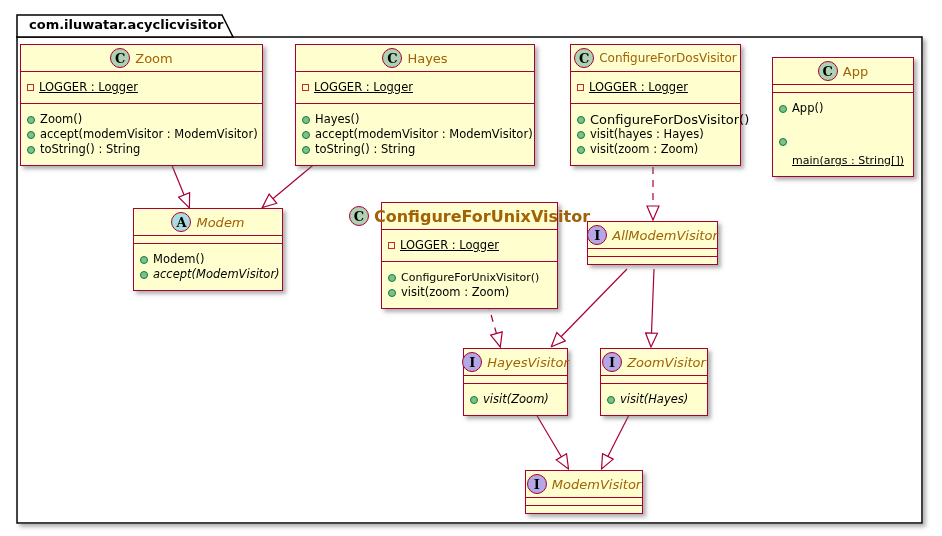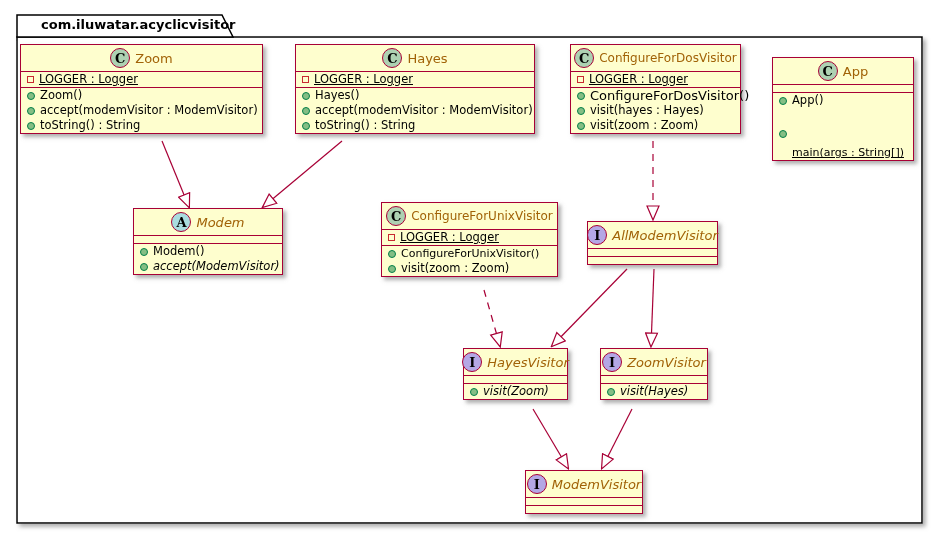--- a/index.html
+++ b/index.html
@@ -3,21 +3,21 @@
 <meta charset="utf-8">
 <style>
   * { margin:0; padding:0; box-sizing:border-box; }
   html,body { background:#ffffff; }
   .canvas {
     position:relative; width:942px; height:536px;
     font-family:"DejaVu Sans", sans-serif; overflow:hidden; background:#fff;
   }
   svg.layer { position:absolute; left:0; top:0; width:942px; height:536px; z-index:0; }
   .pkg-title {
-    position:absolute; left:41px; top:17px; z-index:2;
+    position:absolute; left:29px; top:17px; z-index:2;
     font-weight:bold; font-size:13px; color:#000; white-space:nowrap;
   }
   .uml-class {
     position:absolute; z-index:1; background:#FEFECE;
     border:1.5px solid #A80036; box-shadow:3px 3px 4px rgba(110,110,110,.55);
   }
   .uml-title {
     display:flex; align-items:center; justify-content:center; gap:5px;
     padding:3px 5px; white-space:nowrap;
   }
@@ -25,21 +25,21 @@
   .it { font-style:italic; }
   .stereo {
     width:20px; height:20px; border-radius:50%; flex:none;
     border:1px solid #A80036; color:#000;
     font-family:"DejaVu Serif", serif; font-weight:bold; font-size:13px;
     display:flex; align-items:center; justify-content:center;
   }
   .stereo.c { background:#ADD1B2; }
   .stereo.a { background:#A9DCDF; }
   .stereo.i { background:#B4A7E5; }
-  .uml-sec { border-top:1.5px solid #A80036; padding:0 6px; }
+  .uml-sec { border-top:1.5px solid #A80036; padding:8px 6px; }
   .uml-sec.empty { min-height:8px; padding:0; }
   .member {
     display:flex; align-items:center; gap:5px;
     font-size:11.5px; line-height:15px; color:#000; white-space:nowrap;
   }
   .dot {
     width:8px; height:8px; border-radius:50%; flex:none;
     background:#84BE84; border:1px solid #038048;
   }
   .sq {
@@ -192,21 +192,21 @@
       <div class="member">
         <span class="dot"></span>
         <span class="it">accept(ModemVisitor)</span>
       </div>
     </div>
   </div>
 
   <div class="uml-class" style="left:381px;top:202px;width:177px;">
     <div class="uml-title">
       <span class="stereo c">C</span>
-      <span class="uml-name" style="font-size:12px;">ConfigureForUnixVisitor</span>
+      <span class="uml-name" style="font-size:16px;font-weight:bold;">ConfigureForUnixVisitor</span>
     </div>
     <div class="uml-sec">
       <div class="member">
         <span class="sq"></span>
         <span class="static-m">LOGGER : Logger</span>
       </div>
     </div>
     <div class="uml-sec">
       <div class="member">
         <span class="dot"></span>

